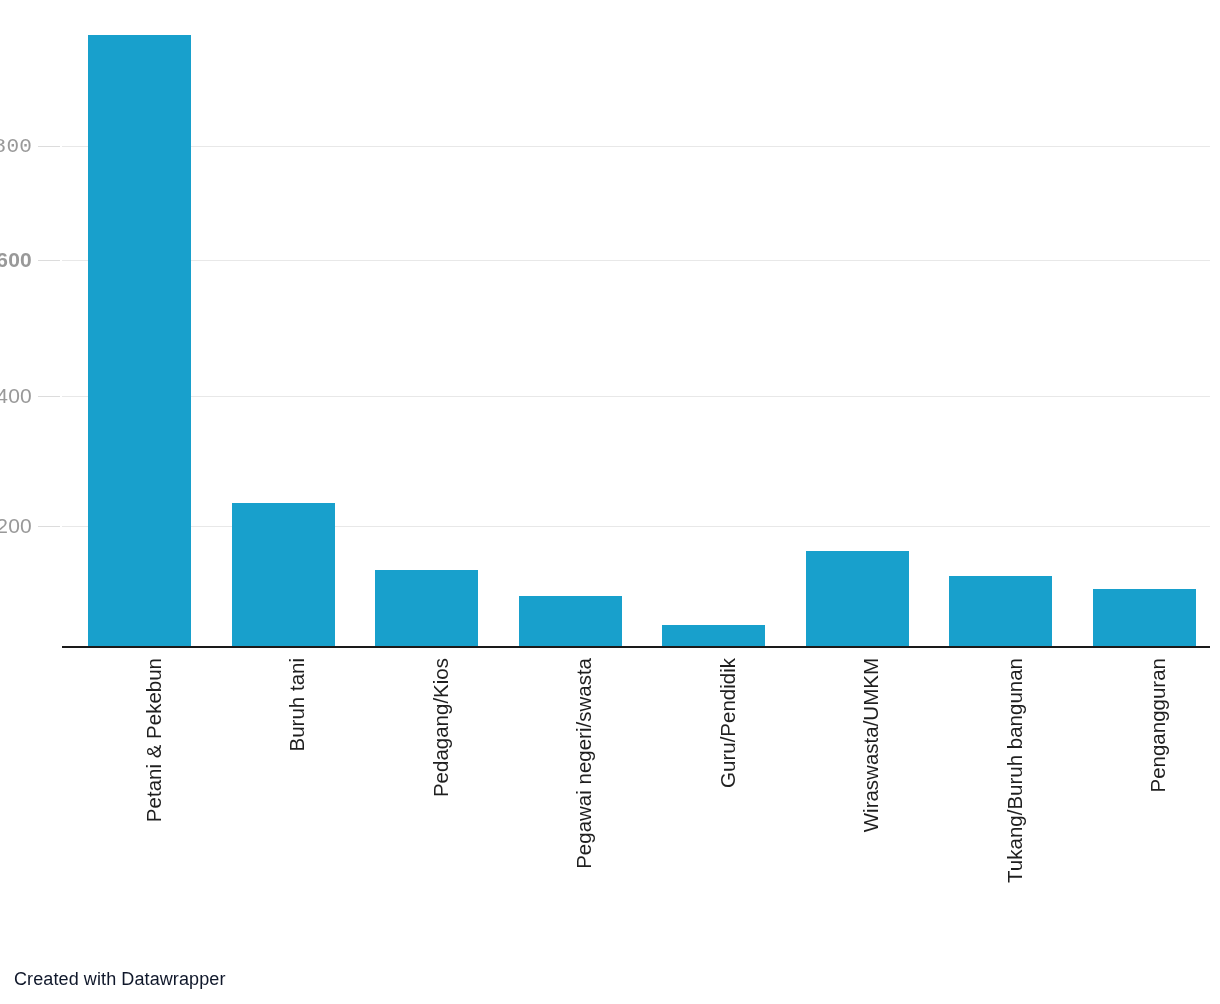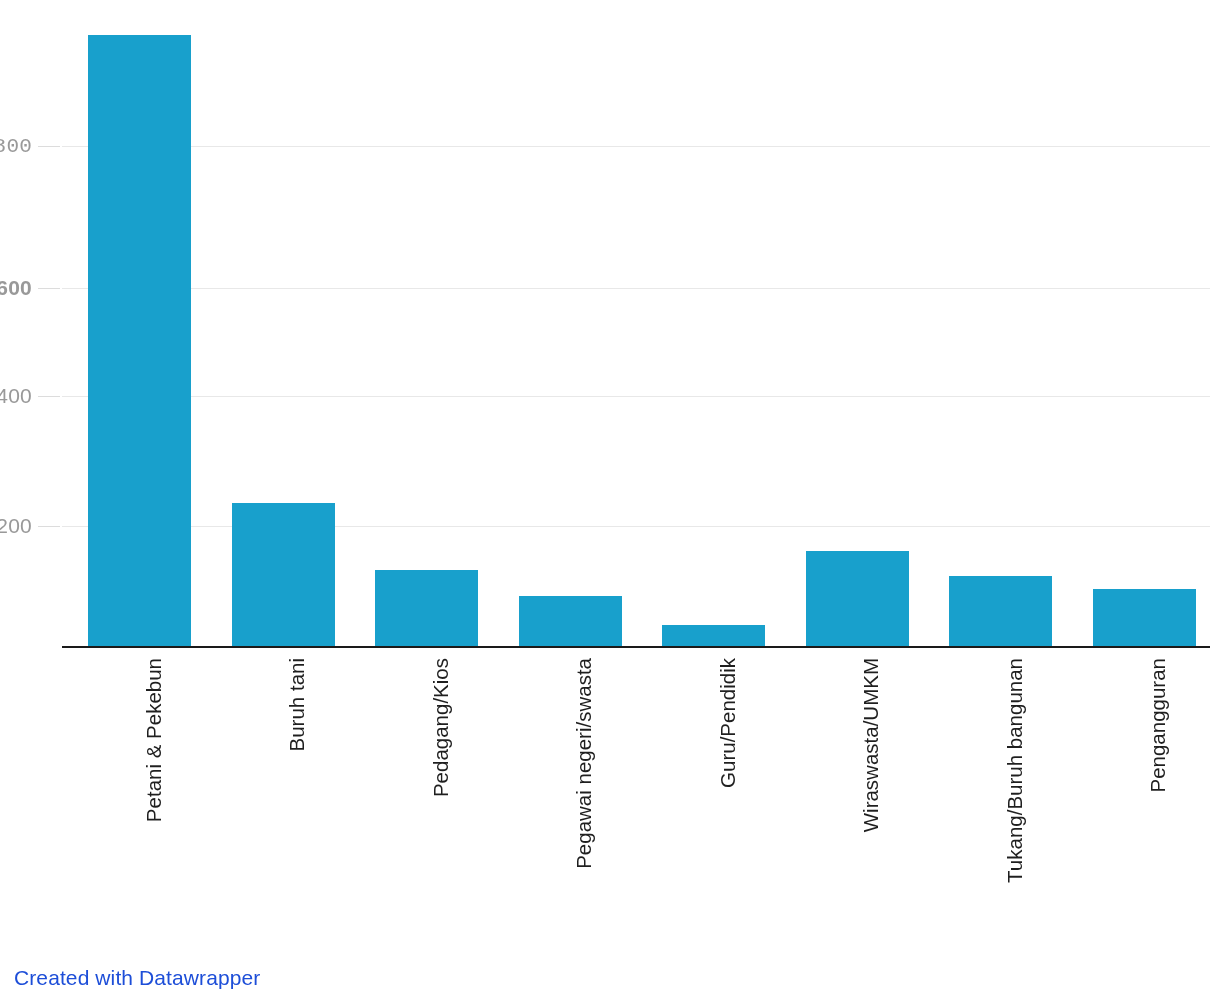--- a/index.html
+++ b/index.html
@@ -112,41 +112,41 @@
     color: #1f1f1f;
     white-space: nowrap;
     line-height: 1;
   }
 
   
   .footer {
     position: absolute;
     left: 14px;
     bottom: 14px;
-    font-size: 21px;
-    color: #1d4ed8;
+    font-size: 18px;
+    color: #0f172a;
     letter-spacing: 0.1px;
   }
 </style>
 </head>
 <body>
 
 <div id="chart-root">
 
   <div class="plot-area">
     <div class="gridlines">
         <div class="gridline" style="bottom: 121px;">
           <div class="tick-stub"></div>
           <div class="ytick-label">200</div>
         </div>
         <div class="gridline" style="bottom: 251.412px;">
           <div class="tick-stub"></div>
           <div class="ytick-label">400</div>
         </div>
-        <div class="gridline" style="bottom: 359px; font-weight: bold;">
+        <div class="gridline" style="bottom: 387px; font-weight: bold;">
           <div class="tick-stub"></div>
           <div class="ytick-label">600</div>
         </div>
         <div class="gridline" style="bottom: 500.824px; font-family: Liberation Mono, monospace;">
           <div class="tick-stub"></div>
           <div class="ytick-label">800</div>
         </div>
       </div>
     <div class="bars-layer">
         <div class="bar-slot" style="left: 0px; width: 143.5px;">

